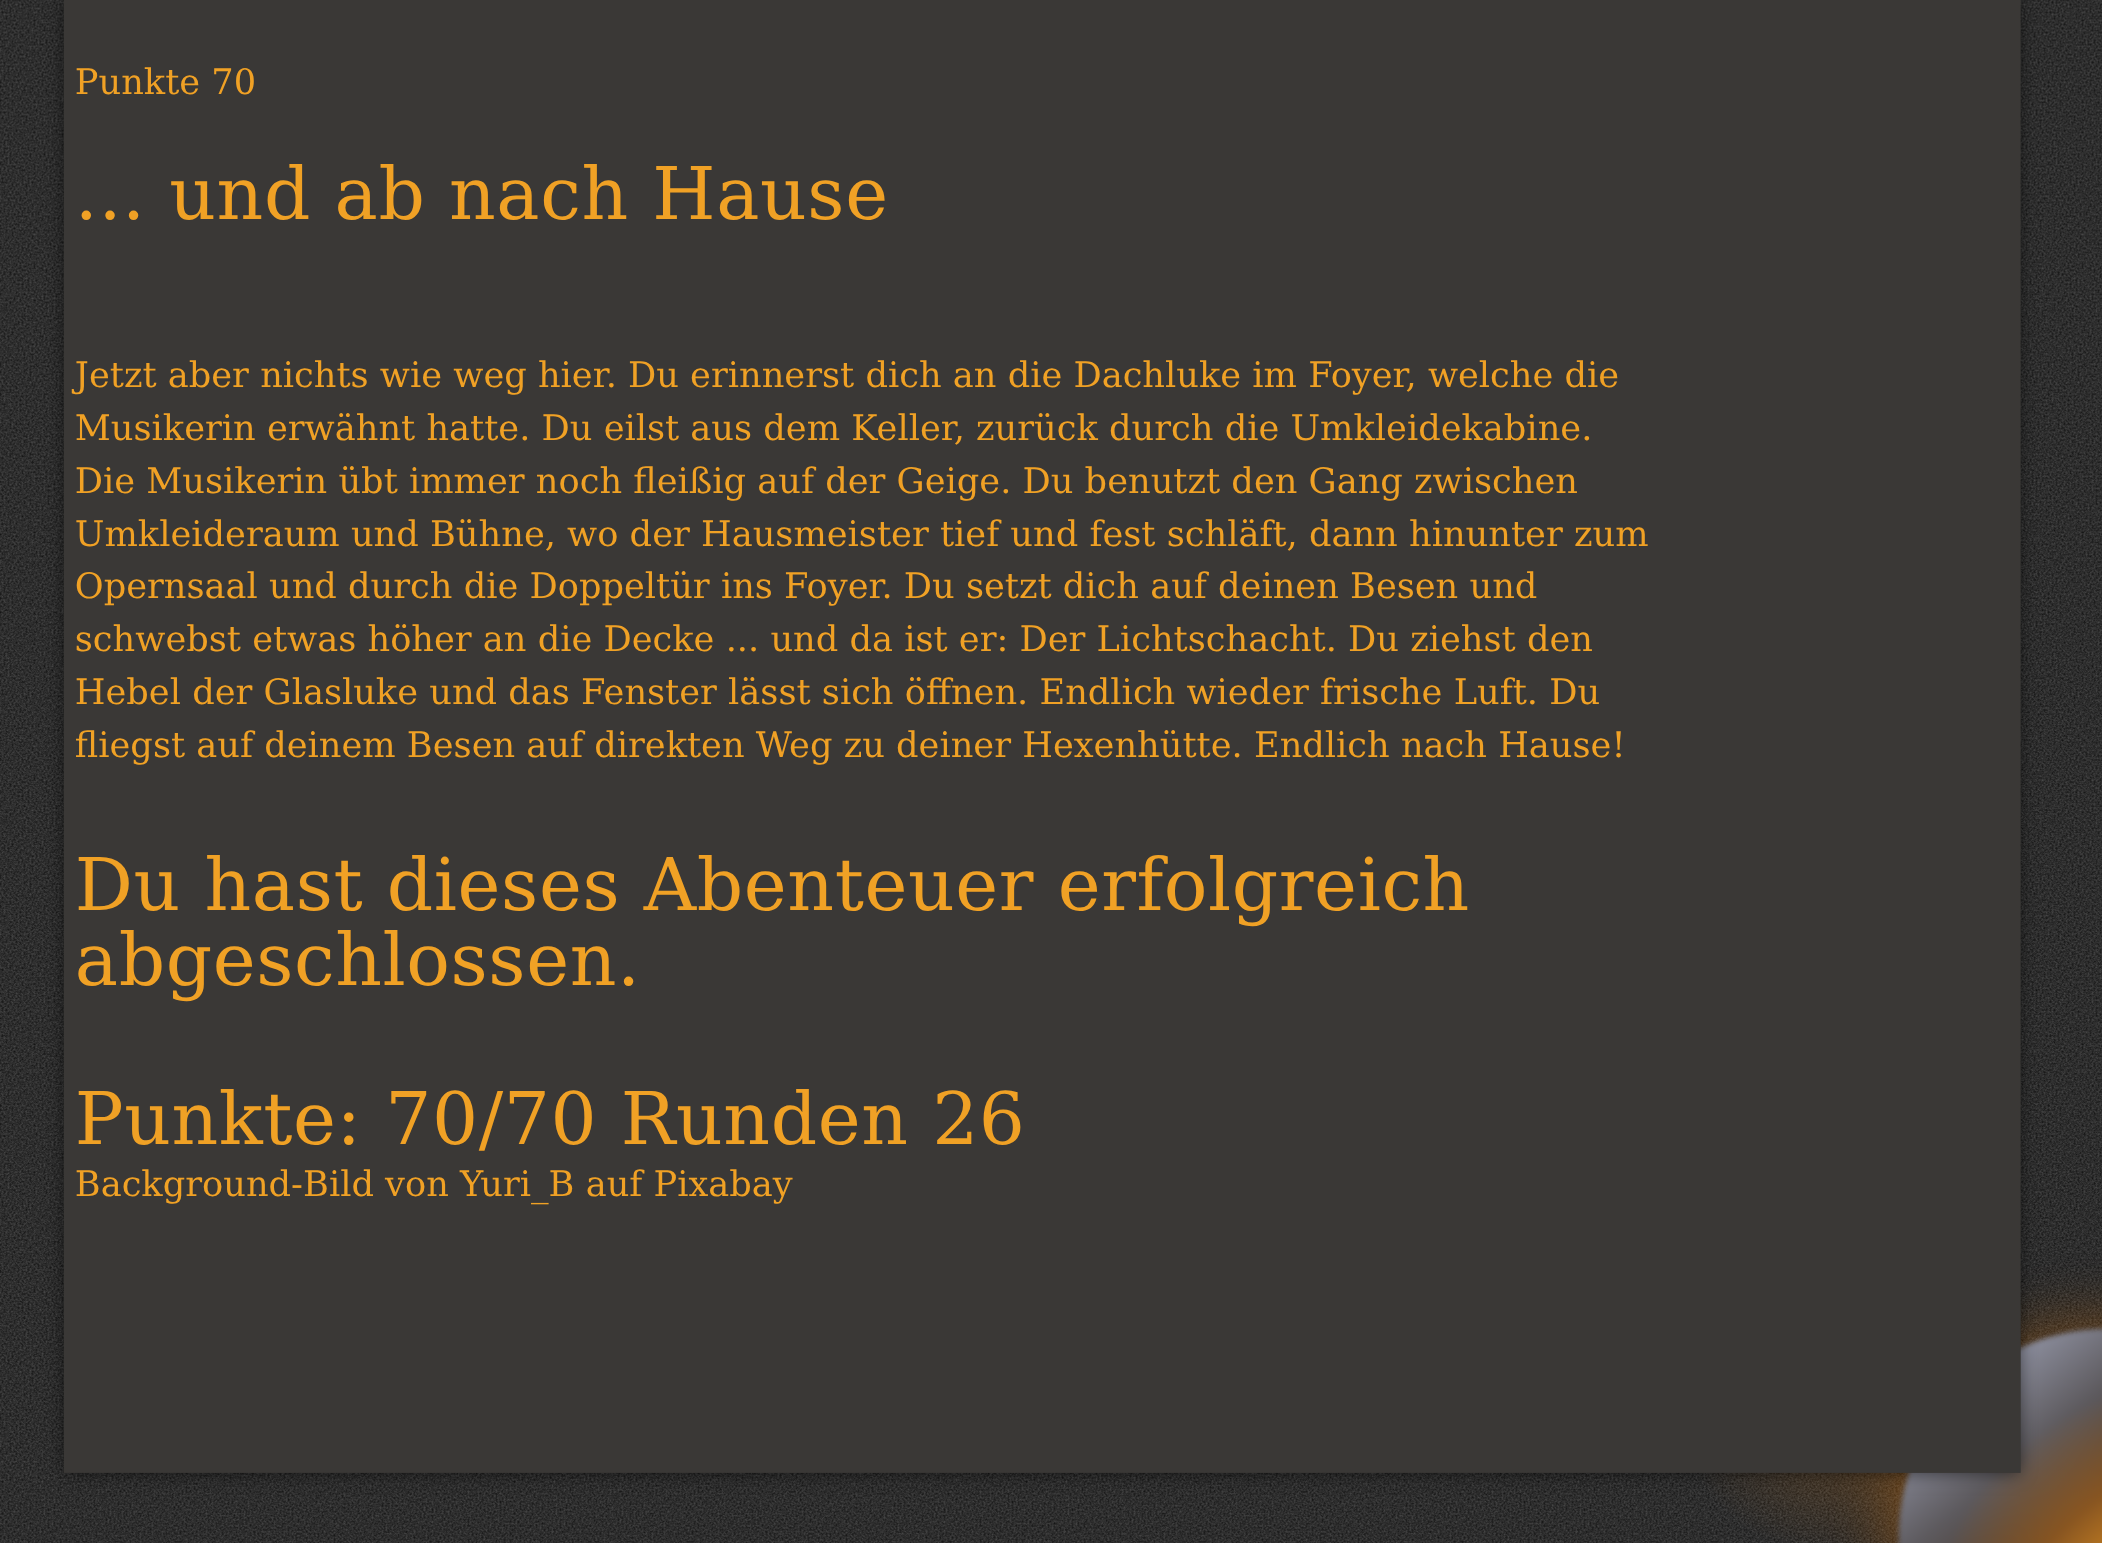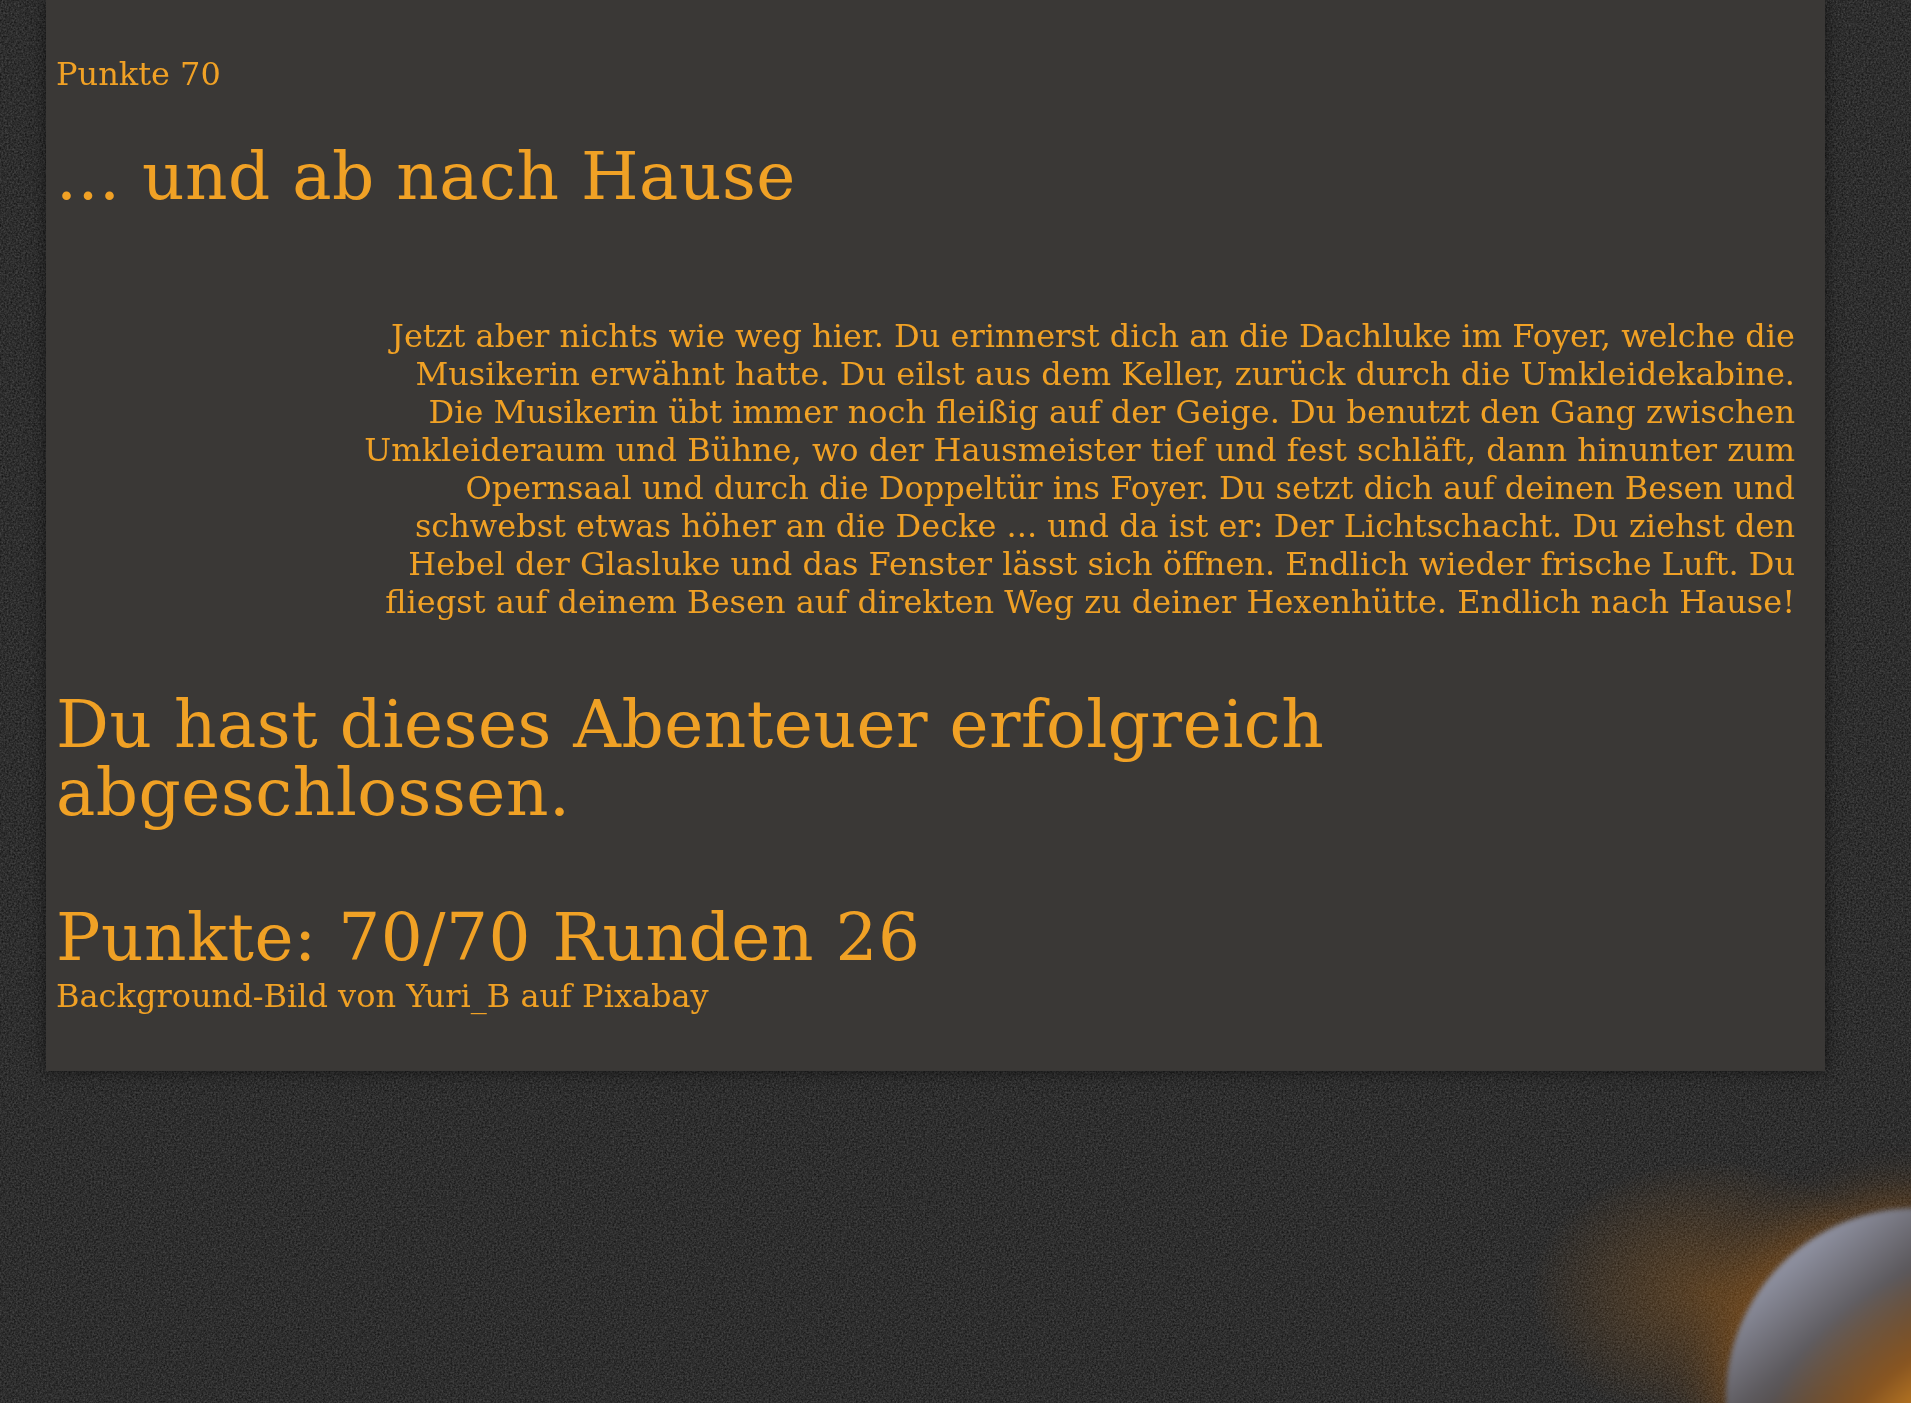--- a/index.html
+++ b/index.html
@@ -49,24 +49,24 @@
     border-radius: 50%;
     background:
       radial-gradient(circle at 72% 78%, rgba(255,210,90,0.95) 0%, rgba(240,160,40,0.85) 22%, rgba(190,110,25,0.55) 42%, rgba(120,70,25,0.0) 62%),
       linear-gradient(140deg, #a7aaba 6%, #8b8d9c 16%, #5d5a5e 30%, #45362a 44%, #6b4318 58%, #c27c16 74%, #efae32 90%);
     filter: blur(2.5px);
     box-shadow: 0 0 50px 12px rgba(200,110,15,0.35);
   }
   
   .panel {
     position: absolute;
-    left: 46px;
+    left: 58px;
     top: 0;
     width: 1779px;
-    height: 1071px;
+    height: 1339px;
     background: var(--panel-bg);
     color: var(--text-color);
     padding: 0 30px 0 10px;
     box-shadow: 0 0 14px rgba(0,0,0,0.55);
   }
   .score-line {
     margin-top: 52px;
     font-size: 32px;
     line-height: 44px;
     font-weight: 400;
@@ -76,23 +76,22 @@
     font-size: 66px;
     line-height: 68px;
     letter-spacing: 0.5px;
   }
   .section-title     { margin-top: 47px;  }
   .completion-heading{ margin-top: 70px; }
   .score-summary     { margin-top: 77px;  }
   .story-text {
     margin-top: 106px;
     font-size: 32px;
-    line-height: 38px;
+    line-height: 48px;
     white-space: pre-line;
-    text-align: right;
   }
   .thanks-text {
     margin-top: 56px;
     font-size: 32px;
     line-height: 49px;
     white-space: pre-line;
   }
   .credit-line {
     font-size: 32px;
     line-height: 49px;

